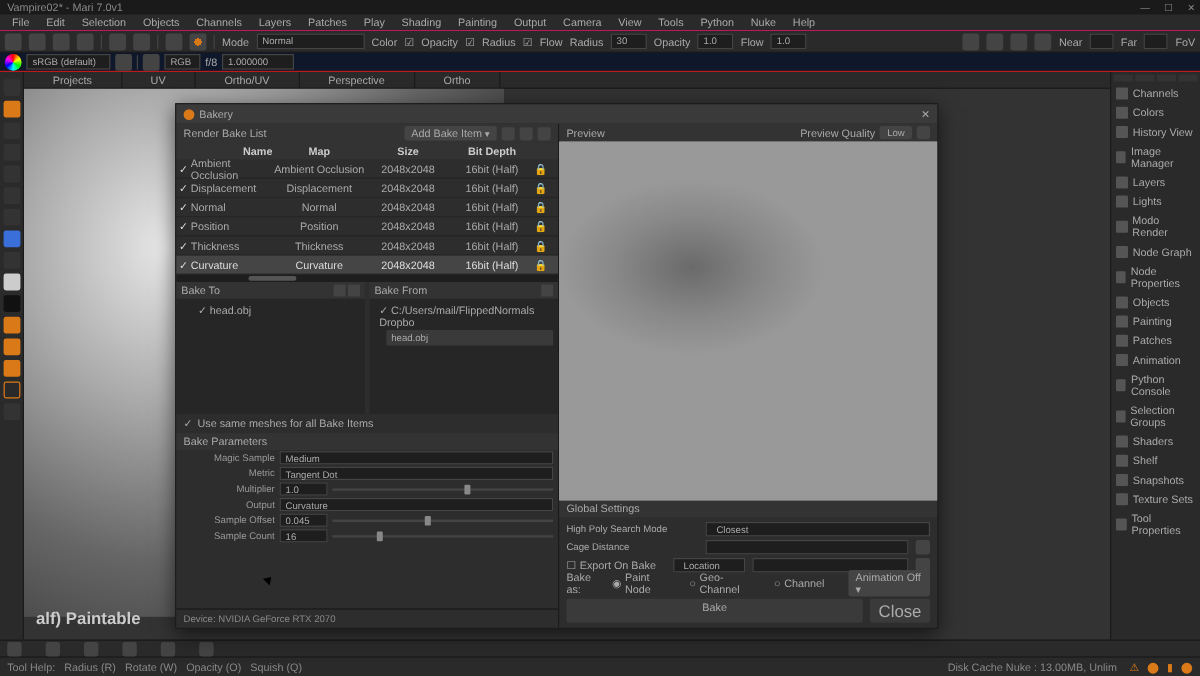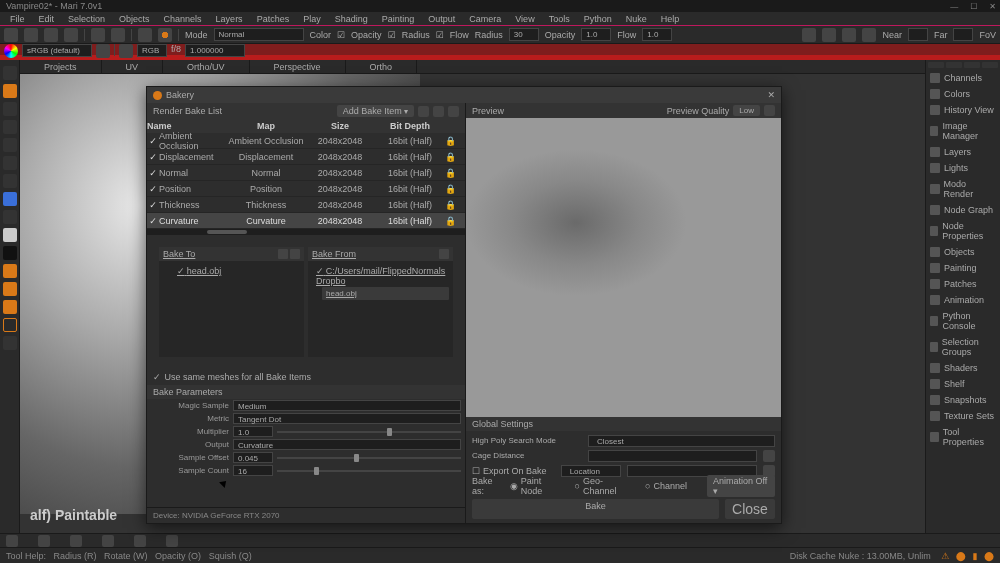--- a/index.html
+++ b/index.html
@@ -7,21 +7,21 @@
 .title-bar { height: 12px; background: #1a1a1a; display: flex; align-items: center; padding: 0 6px; font-size: 8px; color: #888; position: relative; }
 .title-bar .wincontrols { position: absolute; right: 4px; display: flex; gap: 12px; }
 .title-bar .wincontrols span { color: #888; font-size: 8px; }
 .menu-bar { height: 14px; background: #2a2a2a; display: flex; align-items: center; padding: 0 4px; gap: 2px; border-bottom: 1px solid #be185d; text-align: center; }
 .menu-bar span { padding: 0 6px; font-size: 9px; color: #aaa; }
 .toolbar1 { height: 18px; background: #2a2a2a; display: flex; align-items: center; padding: 0 4px; gap: 6px; border-bottom: 1px solid #1a1a1a; }
 .tb-icon { width: 14px; height: 14px; background: #444; border-radius: 2px; }
 .tb-divider { width: 1px; height: 12px; background: #444; }
 .tb-label { color: #aaa; font-size: 9px; }
 .tb-field { background: #1e1e1e; border: 1px solid #444; padding: 1px 4px; font-size: 8px; color: #aaa; min-width: 30px; height: 13px; display: flex; align-items: center; }
-.toolbar2 { height: 16px; background: #7f1d1d; display: flex; padding: 0 4px; gap: 4px; border-bottom: 5px solid #b91c1c; }
+.toolbar2 { height: 16px; background: #0f172a; display: flex; align-items: center; padding: 0 4px; gap: 4px; border-bottom: 1px solid #b91c1c; }
 .main { display: flex; height: 473px; }
 .left-tools { width: 20px; background: #2a2a2a; border-right: 1px solid #1a1a1a; display: flex; flex-direction: column; gap: 4px; padding-top: 6px; align-items: center; }
 .left-tools .t { width: 14px; height: 14px; background: #333; border-radius: 2px; }
 .left-tools .t.orange { background: #d97918; }
 .left-tools .t.blue { background: #3a6fd9; }
 .left-tools .t.white { background: #ccc; }
 .viewport-area { flex: 1; background: #333; position: relative; }
 .viewport-tabs { height: 14px; background: #2a2a2a; display: flex; border-bottom: 1px solid #1a1a1a; }
 .viewport-tabs span { padding: 0 24px; font-size: 9px; color: #aaa; line-height: 14px; border-right: 1px solid #1a1a1a; }
 .right-panel { width: 75px; background: #2a2a2a; border-left: 1px solid #1a1a1a; }
@@ -42,35 +42,35 @@
 .dialog-title .close { margin-left: auto; color: #aaa; cursor: pointer; }
 .dialog-body { display: flex; height: calc(100% - 16px); }
 .dialog-left { width: 318px; background: #2d2d2d; display: flex; flex-direction: column; }
 .dialog-right { flex: 1; background: #2d2d2d; border-left: 1px solid #1a1a1a; display: flex; flex-direction: column; }
 .section-hdr { background: #333; padding: 2px 6px; font-size: 9px; color: #aaa; display: flex; align-items: center; gap: 4px; }
 .section-hdr .btn { background: #444; padding: 1px 6px; border-radius: 2px; font-size: 8px; }
 .section-hdr .spacer { flex: 1; }
 .section-hdr .icn { width: 11px; height: 11px; background: #444; border-radius: 2px; }
 .bake-table { }
 .bake-table .hdr { display: flex; background: #333; height: 14px; align-items: center; font-size: 9px; color: #ccc; font-weight: bold; }
-.bake-table .hdr span:nth-child(1) { width: 80px; text-align: left; }
+.bake-table .hdr span:nth-child(1) { width: 80px; text-align: right; }
 .bake-table .hdr span:nth-child(2) { width: 78px; text-align: center; }
 .bake-table .hdr span:nth-child(3) { width: 70px; text-align: center; }
 .bake-table .hdr span:nth-child(4) { width: 70px; text-align: center; }
 .bake-table .row { display: flex; height: 16px; align-items: center; font-size: 9px; color: #aaa; border-bottom: 1px solid #252525; }
 .bake-table .row.sel { background: #454545; color: #ddd; }
 .bake-table .row .chk { width: 12px; text-align: center; color: #ddd; }
 .bake-table .row .c1 { width: 68px; }
 .bake-table .row .c2 { width: 78px; text-align: center; }
 .bake-table .row .c3 { width: 70px; text-align: center; }
 .bake-table .row .c4 { width: 70px; text-align: center; }
 .bake-table .row .lock { width: 12px; text-align: center; color: #888; }
 .scrollbar-h { height: 6px; background: #1e1e1e; display: flex; align-items: center; }
 .scrollbar-h .thumb { height: 4px; width: 40px; background: #555; margin-left: 60px; border-radius: 2px; }
-.bake-boxes { display: flex; gap: 4px; padding: 12px; text-decoration: underline; }
+.bake-boxes { display: flex; gap: 4px; padding: 0; }
 .bake-box { flex: 1; }
 .bake-box .hdr { background: #333; padding: 2px 4px; font-size: 9px; display: flex; align-items: center; }
 .bake-box .hdr .icn2 { width: 10px; height: 10px; background: #444; margin-left: auto; border-radius: 1px; }
 .bake-box .content { height: 96px; background: #262626; padding: 4px; font-size: 8px; color: #aaa; }
 .bake-box .tree-item { padding: 1px 2px 1px 14px; font-size: 8px; }
 .bake-box .tree-item.file { background: #3a3a3a; margin-left: 10px; padding: 2px 4px; border-radius: 1px; }
 .chkline { padding: 3px 6px; font-size: 9px; display: flex; align-items: center; gap: 4px; }
 .params .prow { display: flex; align-items: center; height: 13px; padding: 0 4px; gap: 4px; }
 .params .prow .lbl { width: 78px; text-align: right; font-size: 8px; color: #999; }
 .params .prow .val { background: #1e1e1e; border: 1px solid #444; padding: 0 4px; font-size: 8px; color: #aaa; min-width: 40px; height: 11px; line-height: 11px; }

